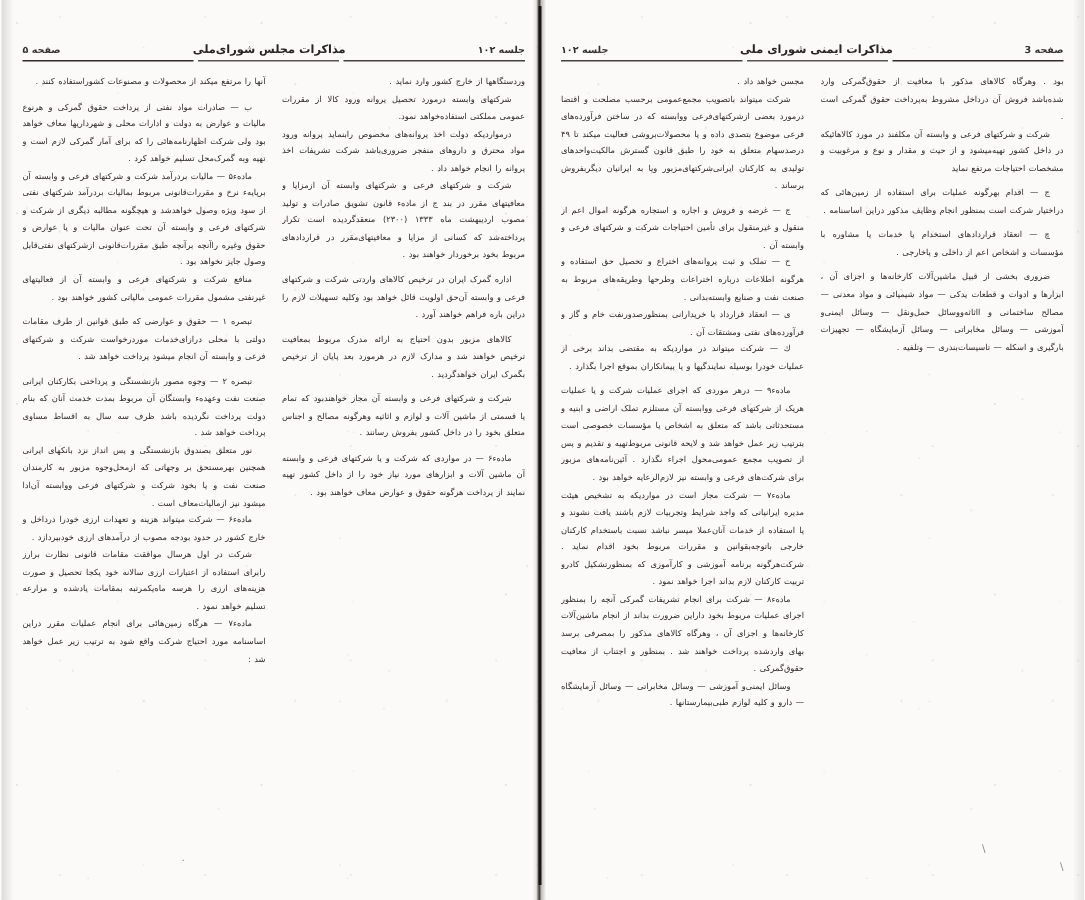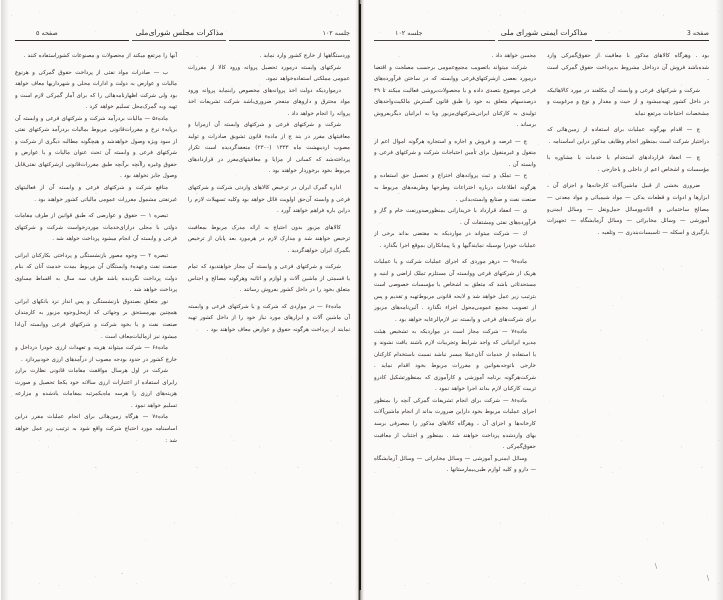--- a/index.html
+++ b/index.html
@@ -76,29 +76,28 @@
     align-items: flex-end;
     justify-content: space-between;
     height: 15px;
     color: #15120f;
     filter: blur(.18px);
   }
 
   .hdr-side {
     font-size: 6.4px;
     letter-spacing: .2px;
-    font-weight: 400;
+    font-weight: 700;
     white-space: nowrap;
     opacity: .88;
-    margin-left: 21px;
   }
 
   .hdr-title {
     font-size: 7.6px;
-    font-weight: 400;
+    font-weight: 700;
     letter-spacing: .7px;
     white-space: nowrap;
     opacity: .92;
   }
 
   .hdr-rule {
     position: relative;
     height: 5px;
     margin-top: 1px;
     display: flex;

